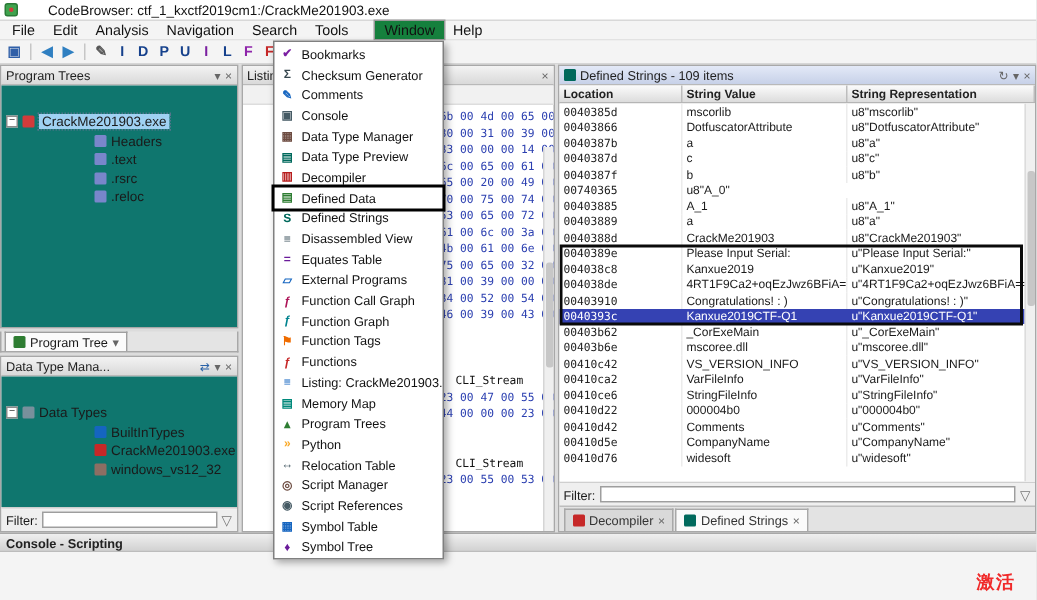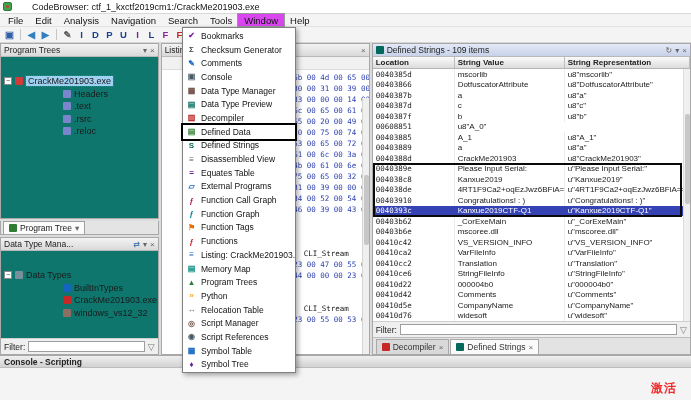--- a/index.html
+++ b/index.html
@@ -9,21 +9,21 @@
 
   
   .titlebar { position:absolute; top:0; left:0; right:0; height:14px; background:#ffffff; border-bottom:1px solid #d8d8d8; display:flex; align-items:center; gap:20px; padding-left:3px; }
   .app-icon { width:9px; height:9px; background:#3fa34d; border:1px solid #2b7a37; border-radius:2px; position:relative; }
   .app-icon::after { content:""; position:absolute; left:2px; top:2px; width:3px; height:3px; background:#d23b3b; border-radius:50%; }
   .title-text { font-size:9px; color:#111; white-space:nowrap; }
 
   
   .menubar { position:absolute; top:14px; left:0; right:0; height:13px; background:#f4f4f4; border-bottom:1px solid #e2e2e2; display:flex; align-items:stretch; padding-left:2px; }
   .menu-item { padding:0 6px; line-height:13px; font-size:9.5px; color:#111; }
-  .menu-item.open { background:#d946ef; outline:1px solid #9a9a9a; }
+  .menu-item.open { background:#15803d; outline:1px solid #9a9a9a;margin-left:12px; }
 
   
   .toolbar { position:absolute; top:27px; left:0; right:0; height:16px; background:#f4f4f4; border-bottom:1px solid #d6d6d6; display:flex; align-items:center; gap:1px; padding-left:3px; }
   .tb-icon { width:13px; height:13px; text-align:center; line-height:13px; font-size:9.5px; font-weight:bold; }
   .tb-sep { width:1px; height:11px; background:#c6c6c6; margin:0 3px; }
 
   
   .main { position:absolute; top:43px; left:0; right:0; bottom:45px; display:flex; gap:2px; background:#dcdcdc; }
   .leftcol { width:176px; display:flex; flex-direction:column; gap:2px; }
   .midcol { width:209px; display:flex; flex-direction:column; background:#fff; border:1px solid #a8a8a8; }
@@ -295,21 +295,21 @@
             <div class="cell c-loc">0040387d</div>
             <div class="cell c-val">c</div>
             <div class="cell c-rep">u8"c"</div>
           </div>
           <div class="ds-row">
             <div class="cell c-loc">0040387f</div>
             <div class="cell c-val">b</div>
             <div class="cell c-rep">u8"b"</div>
           </div>
           <div class="ds-row">
-            <div class="cell c-loc">00608851</div>
+            <div class="cell c-loc">00740365</div>
             <div class="cell c-rep">u8"A_0"</div>
           </div>
           <div class="ds-row">
             <div class="cell c-loc">00403885</div>
             <div class="cell c-val">A_1</div>
             <div class="cell c-rep">u8"A_1"</div>
           </div>
           <div class="ds-row">
             <div class="cell c-loc">00403889</div>
             <div class="cell c-val">a</div>
@@ -357,25 +357,20 @@
           </div>
           <div class="ds-row">
             <div class="cell c-loc">00410c42</div>
             <div class="cell c-val">VS_VERSION_INFO</div>
             <div class="cell c-rep">u"VS_VERSION_INFO"</div>
           </div>
           <div class="ds-row">
             <div class="cell c-loc">00410ca2</div>
             <div class="cell c-val">VarFileInfo</div>
             <div class="cell c-rep">u"VarFileInfo"</div>
-          </div>
-          <div class="ds-row">
-            <div class="cell c-loc">00410cc2</div>
-            <div class="cell c-val">Translation</div>
-            <div class="cell c-rep">u"Translation"</div>
           </div>
           <div class="ds-row">
             <div class="cell c-loc">00410ce6</div>
             <div class="cell c-val">StringFileInfo</div>
             <div class="cell c-rep">u"StringFileInfo"</div>
           </div>
           <div class="ds-row">
             <div class="cell c-loc">00410d22</div>
             <div class="cell c-val">000004b0</div>
             <div class="cell c-rep">u"000004b0"</div>

